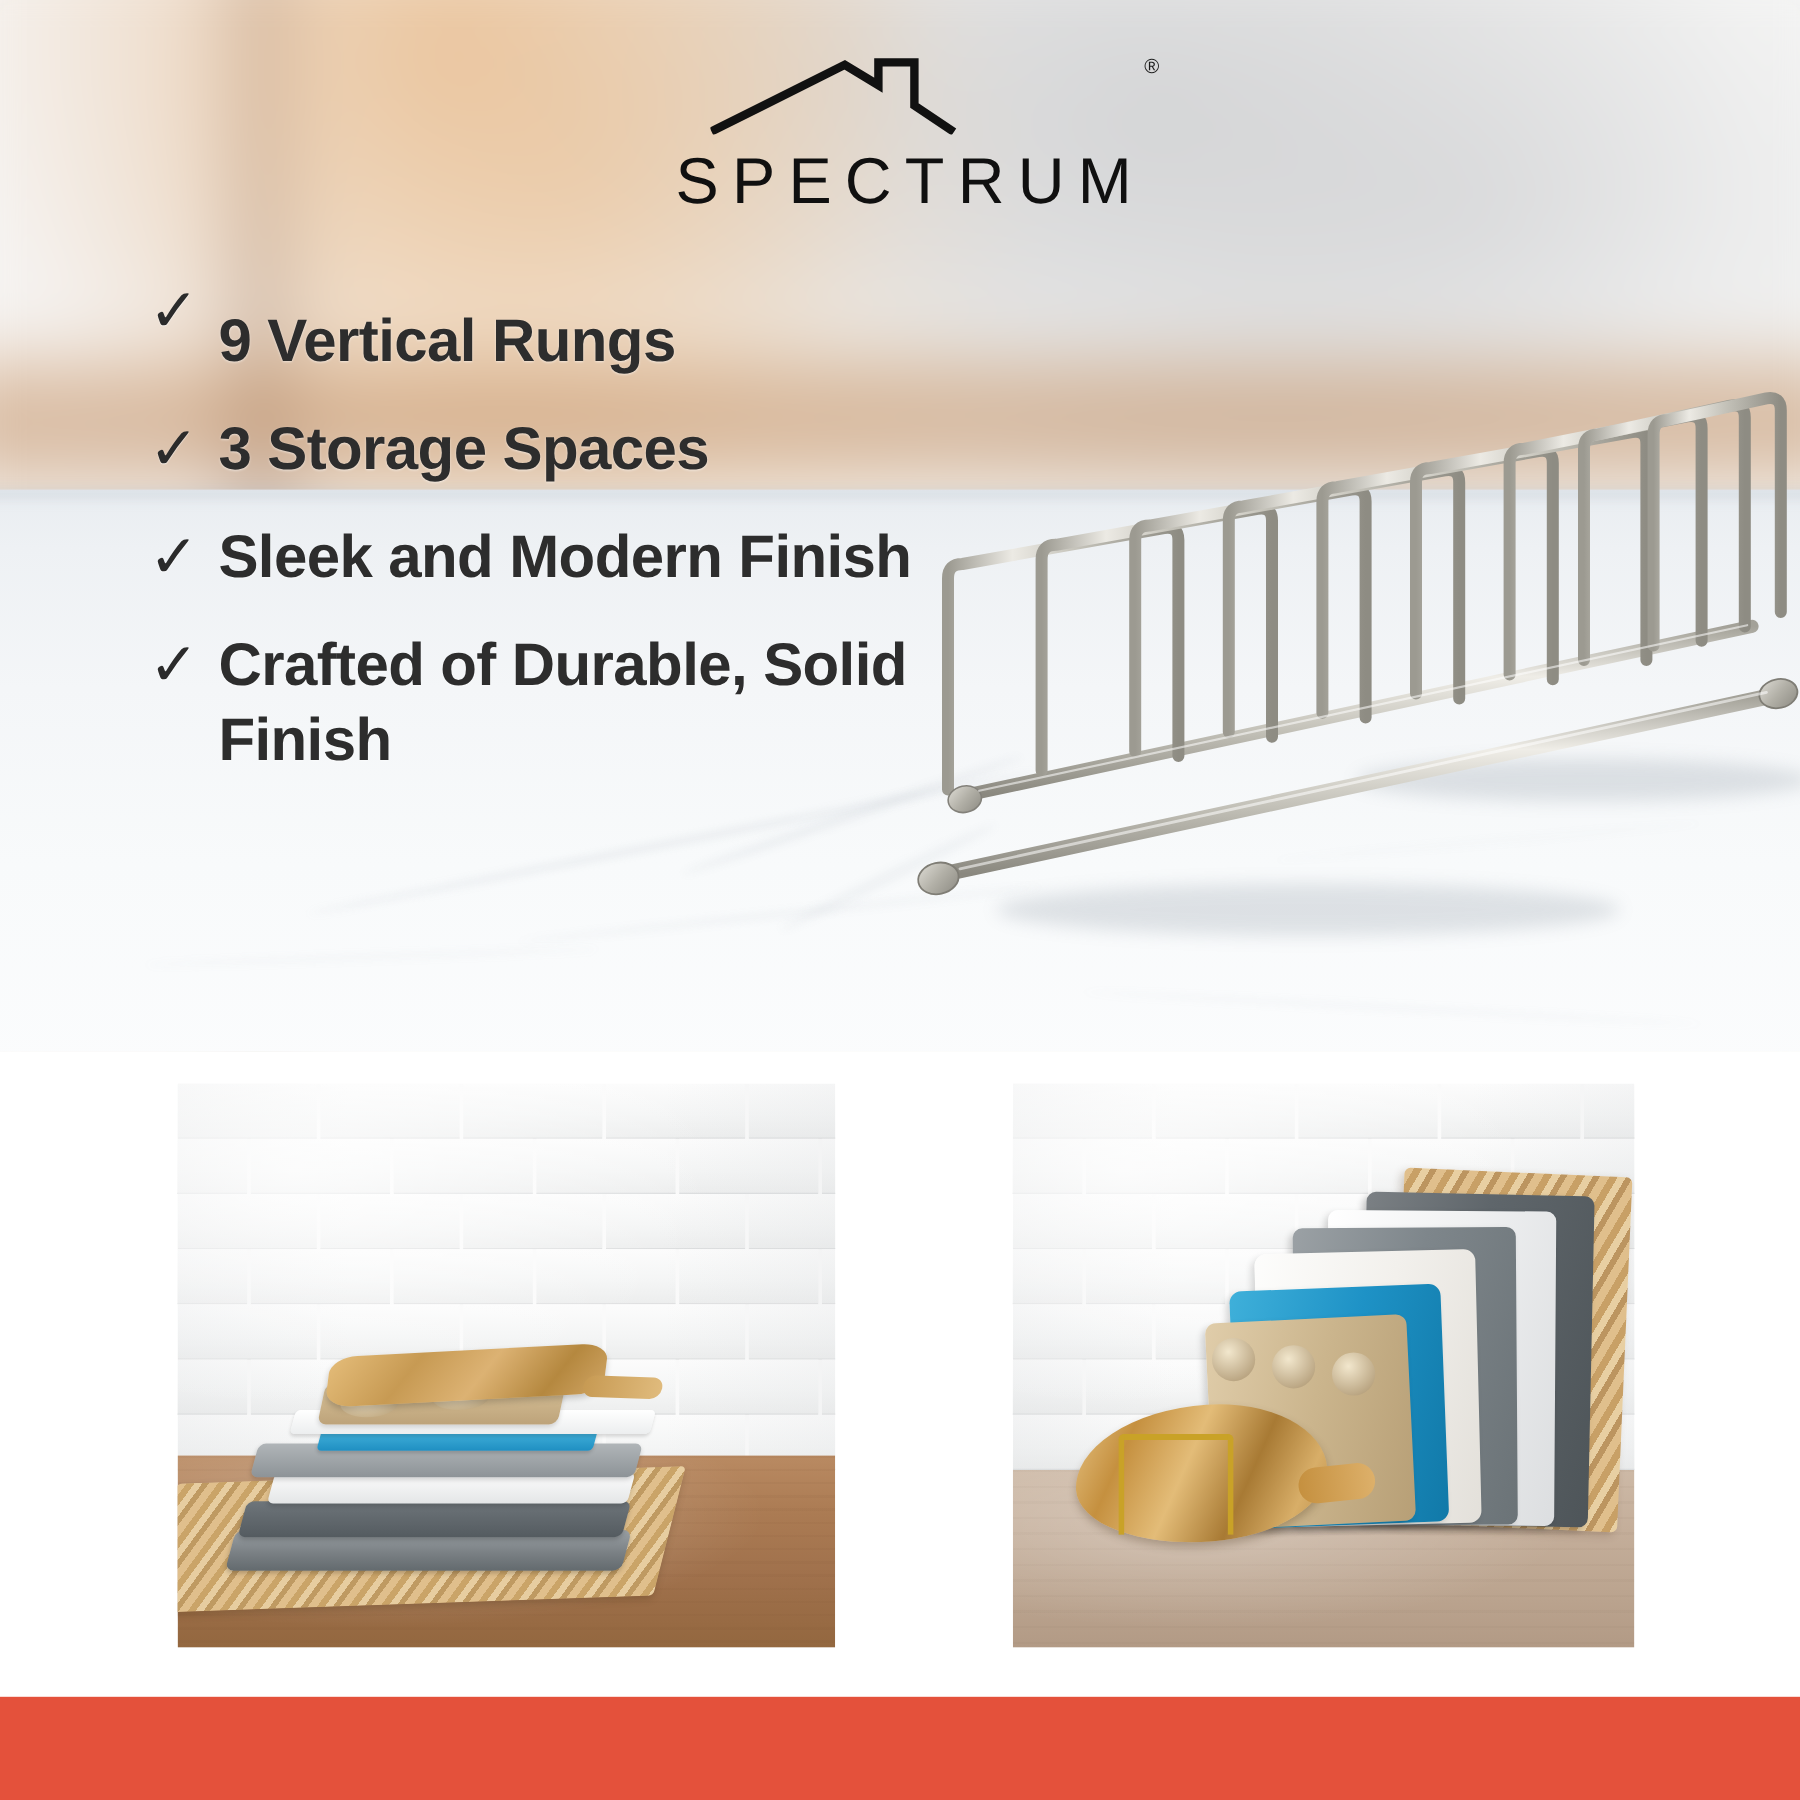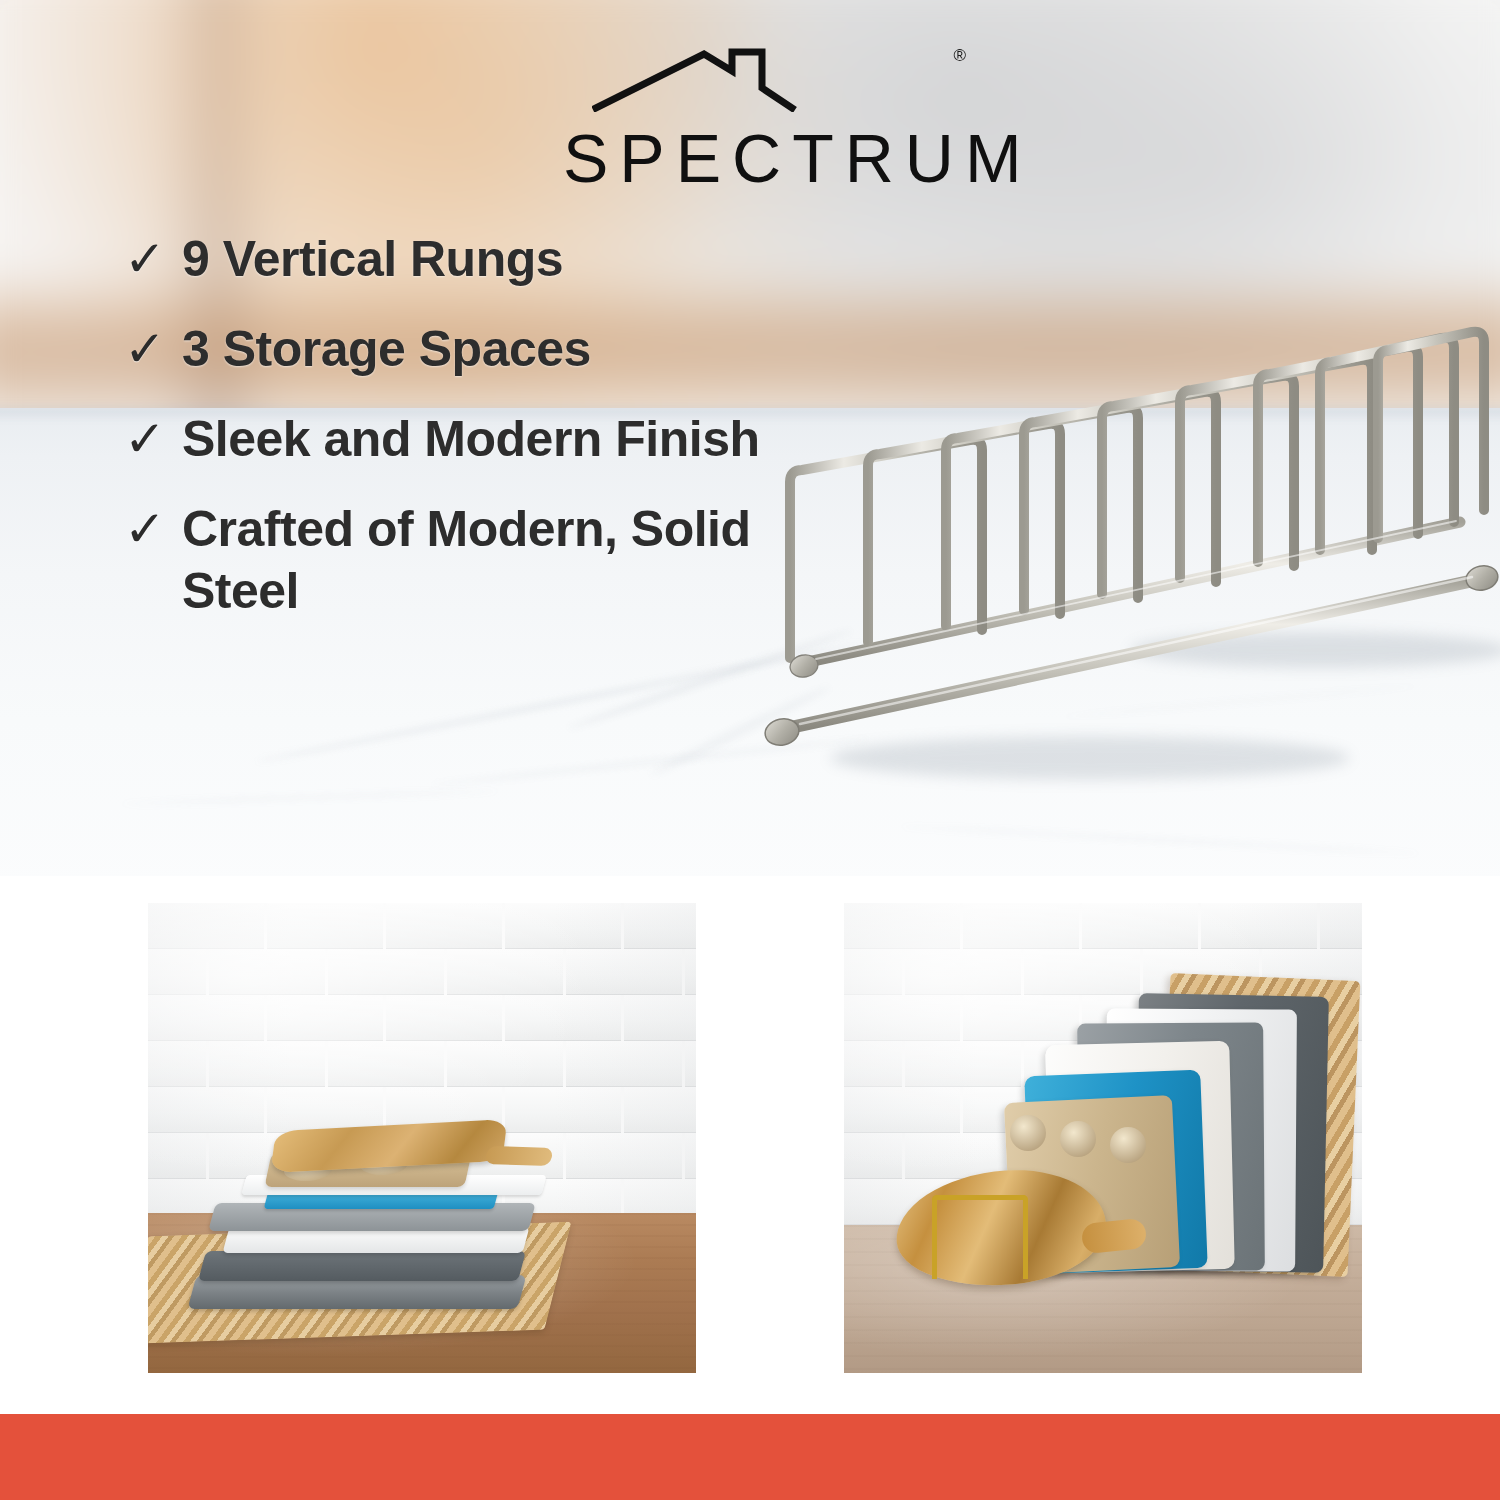--- a/index.html
+++ b/index.html
@@ -107,21 +107,21 @@
     position: absolute;
     left: 552px;
     top: 44px;
     width: 398px;
     text-align: center;
   }
   .logo-roof { display: block; width: 318px; height: 68px; margin: 0 auto 12px auto; }
   .logo-word {
     display: inline-block;
     font-family: "Liberation Sans", sans-serif;
-    font-size: 68px;
+    font-size: 54px;
     font-weight: 400;
     letter-spacing: 11px;
     color: #101010;
     line-height: 1;
     position: relative;
     padding-left: 11px;
   }
   .logo-reg {
     position: absolute;
     right: -16px;
@@ -277,33 +277,33 @@
     <div class="logo">
       <svg class="logo-roof" viewBox="0 0 318 68">
         <path d="M4 64 L112 10 L140 27 L140 8 L170 8 L170 44 L200 64" fill="none" stroke="#111111" stroke-width="7" stroke-linecap="square" stroke-linejoin="miter"></path>
       </svg>
       <span class="logo-word" style="color: rgb(16, 16, 16);">SPECTRUM</span><span class="logo-reg">®</span>
     </div>
 
     <ul class="features" style="list-style:none;">
       <li class="feature">
         <span class="feature-check">✓</span>
-        <span class="feature-text" style="color: rgb(45, 45, 45);">9 Vertical Rungs</span>
+        <span class="feature-text" style="color: rgb(45, 45, 45); margin-top: 25px;">9 Vertical Rungs</span>
       </li>
       <li class="feature">
         <span class="feature-check">✓</span>
         <span class="feature-text" style="color: rgb(45, 45, 45);">3 Storage Spaces</span>
       </li>
       <li class="feature">
         <span class="feature-check">✓</span>
         <span class="feature-text" style="color: rgb(45, 45, 45);">Sleek and Modern Finish</span>
       </li>
       <li class="feature">
         <span class="feature-check">✓</span>
-        <span class="feature-text" style="color: rgb(45, 45, 45);">Crafted of Modern, Solid Steel</span>
+        <span class="feature-text" style="color: rgb(45, 45, 45);">Crafted of Durable, Solid Finish</span>
       </li>
     </ul>
 
     <div class="rack">
       <svg viewBox="0 0 740 570">
         <defs>
           <linearGradient id="wireV" x1="0" y1="0" x2="1" y2="0">
             <stop offset="0%" stop-color="#9c9a91"></stop>
             <stop offset="28%" stop-color="#eceae4"></stop>
             <stop offset="55%" stop-color="#c6c4bb"></stop>

